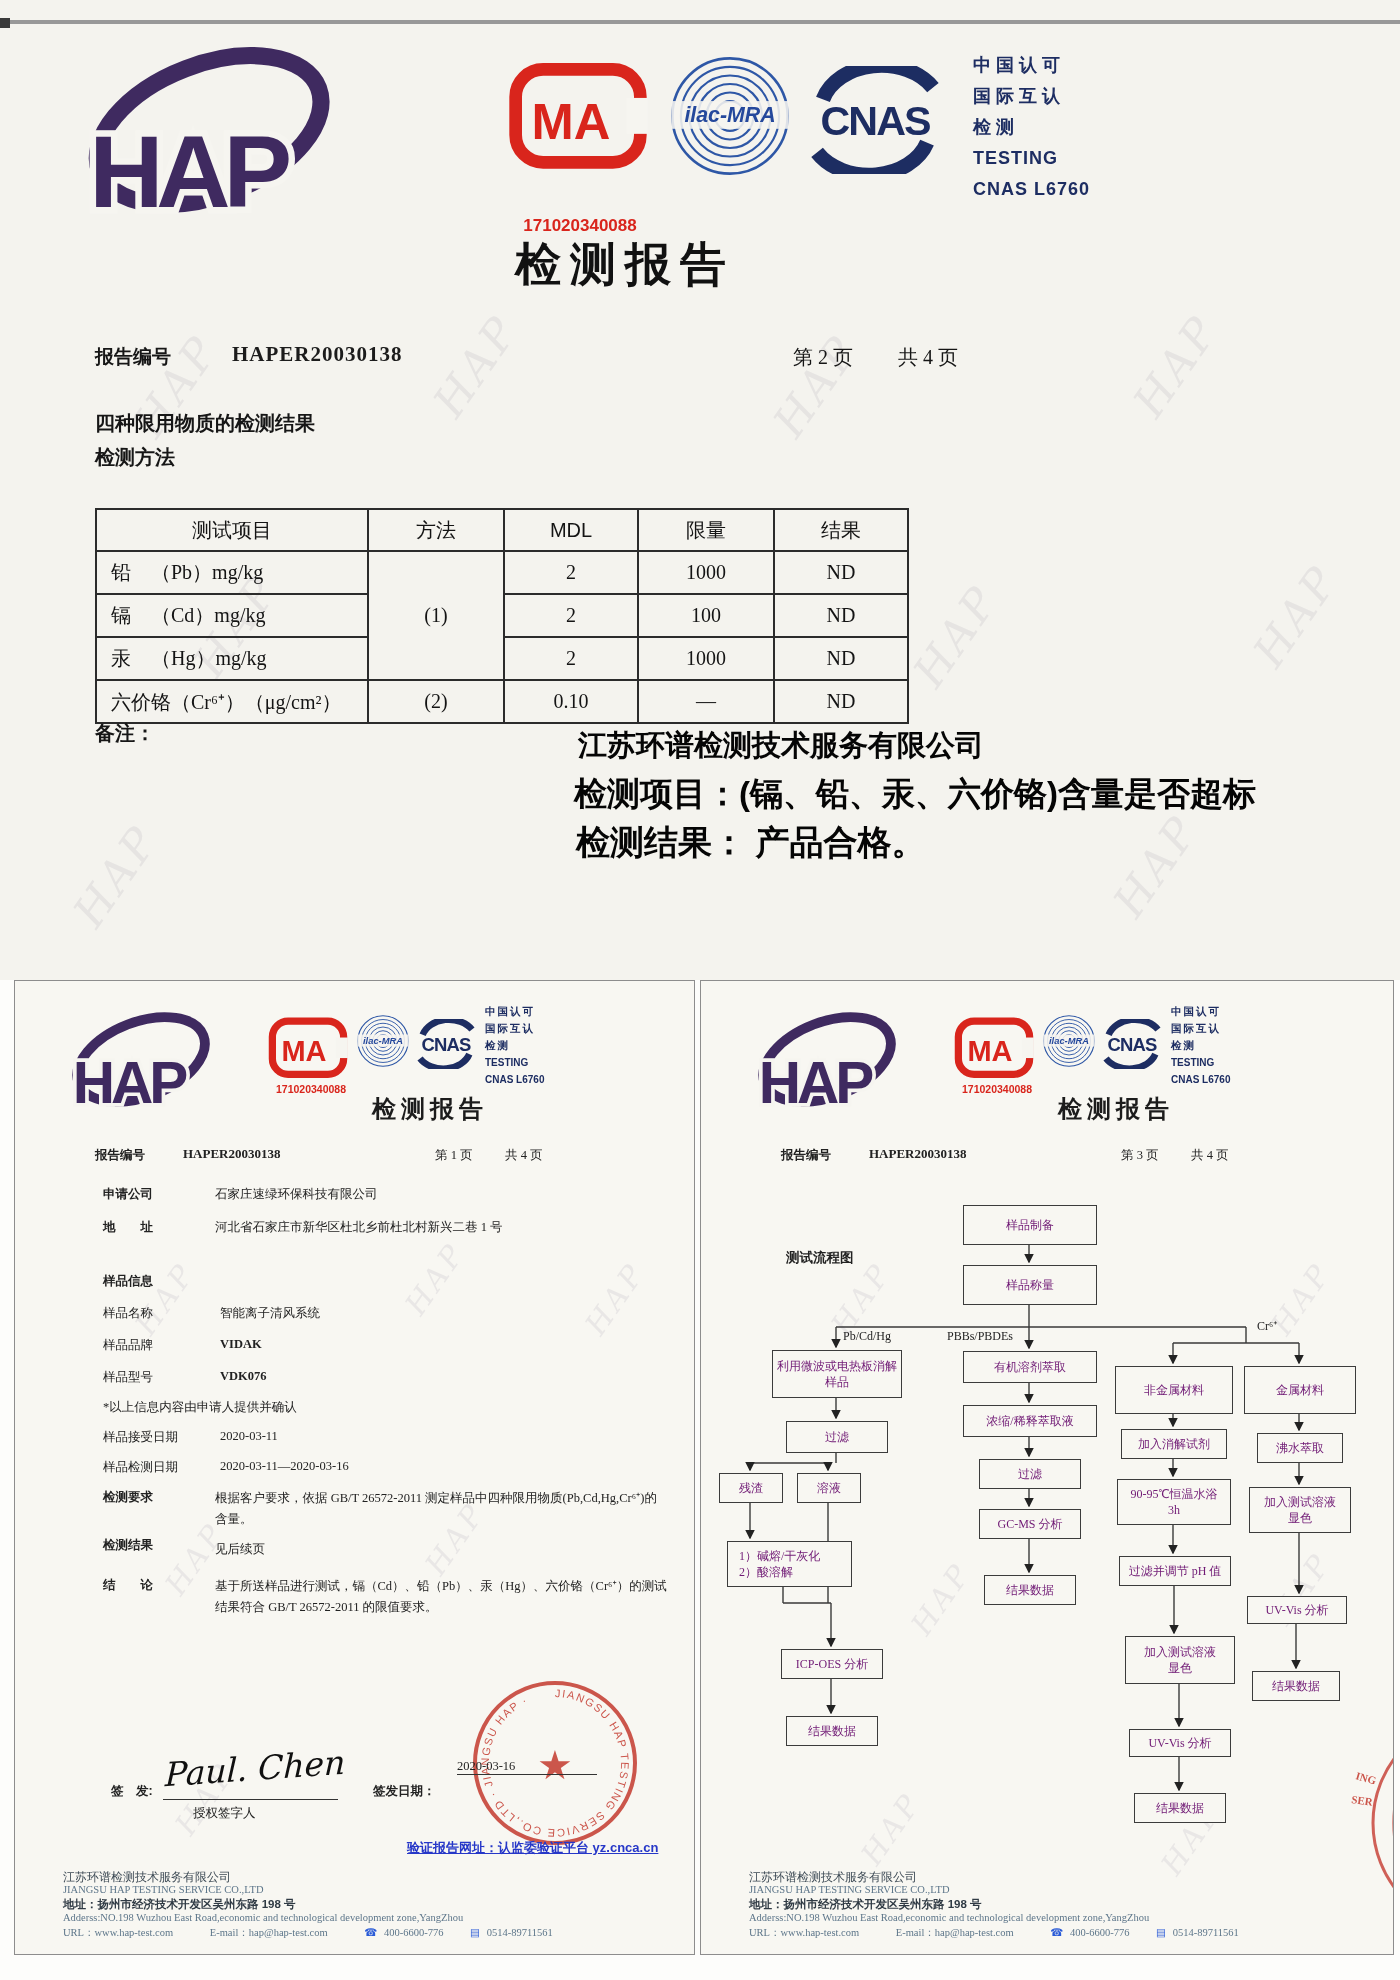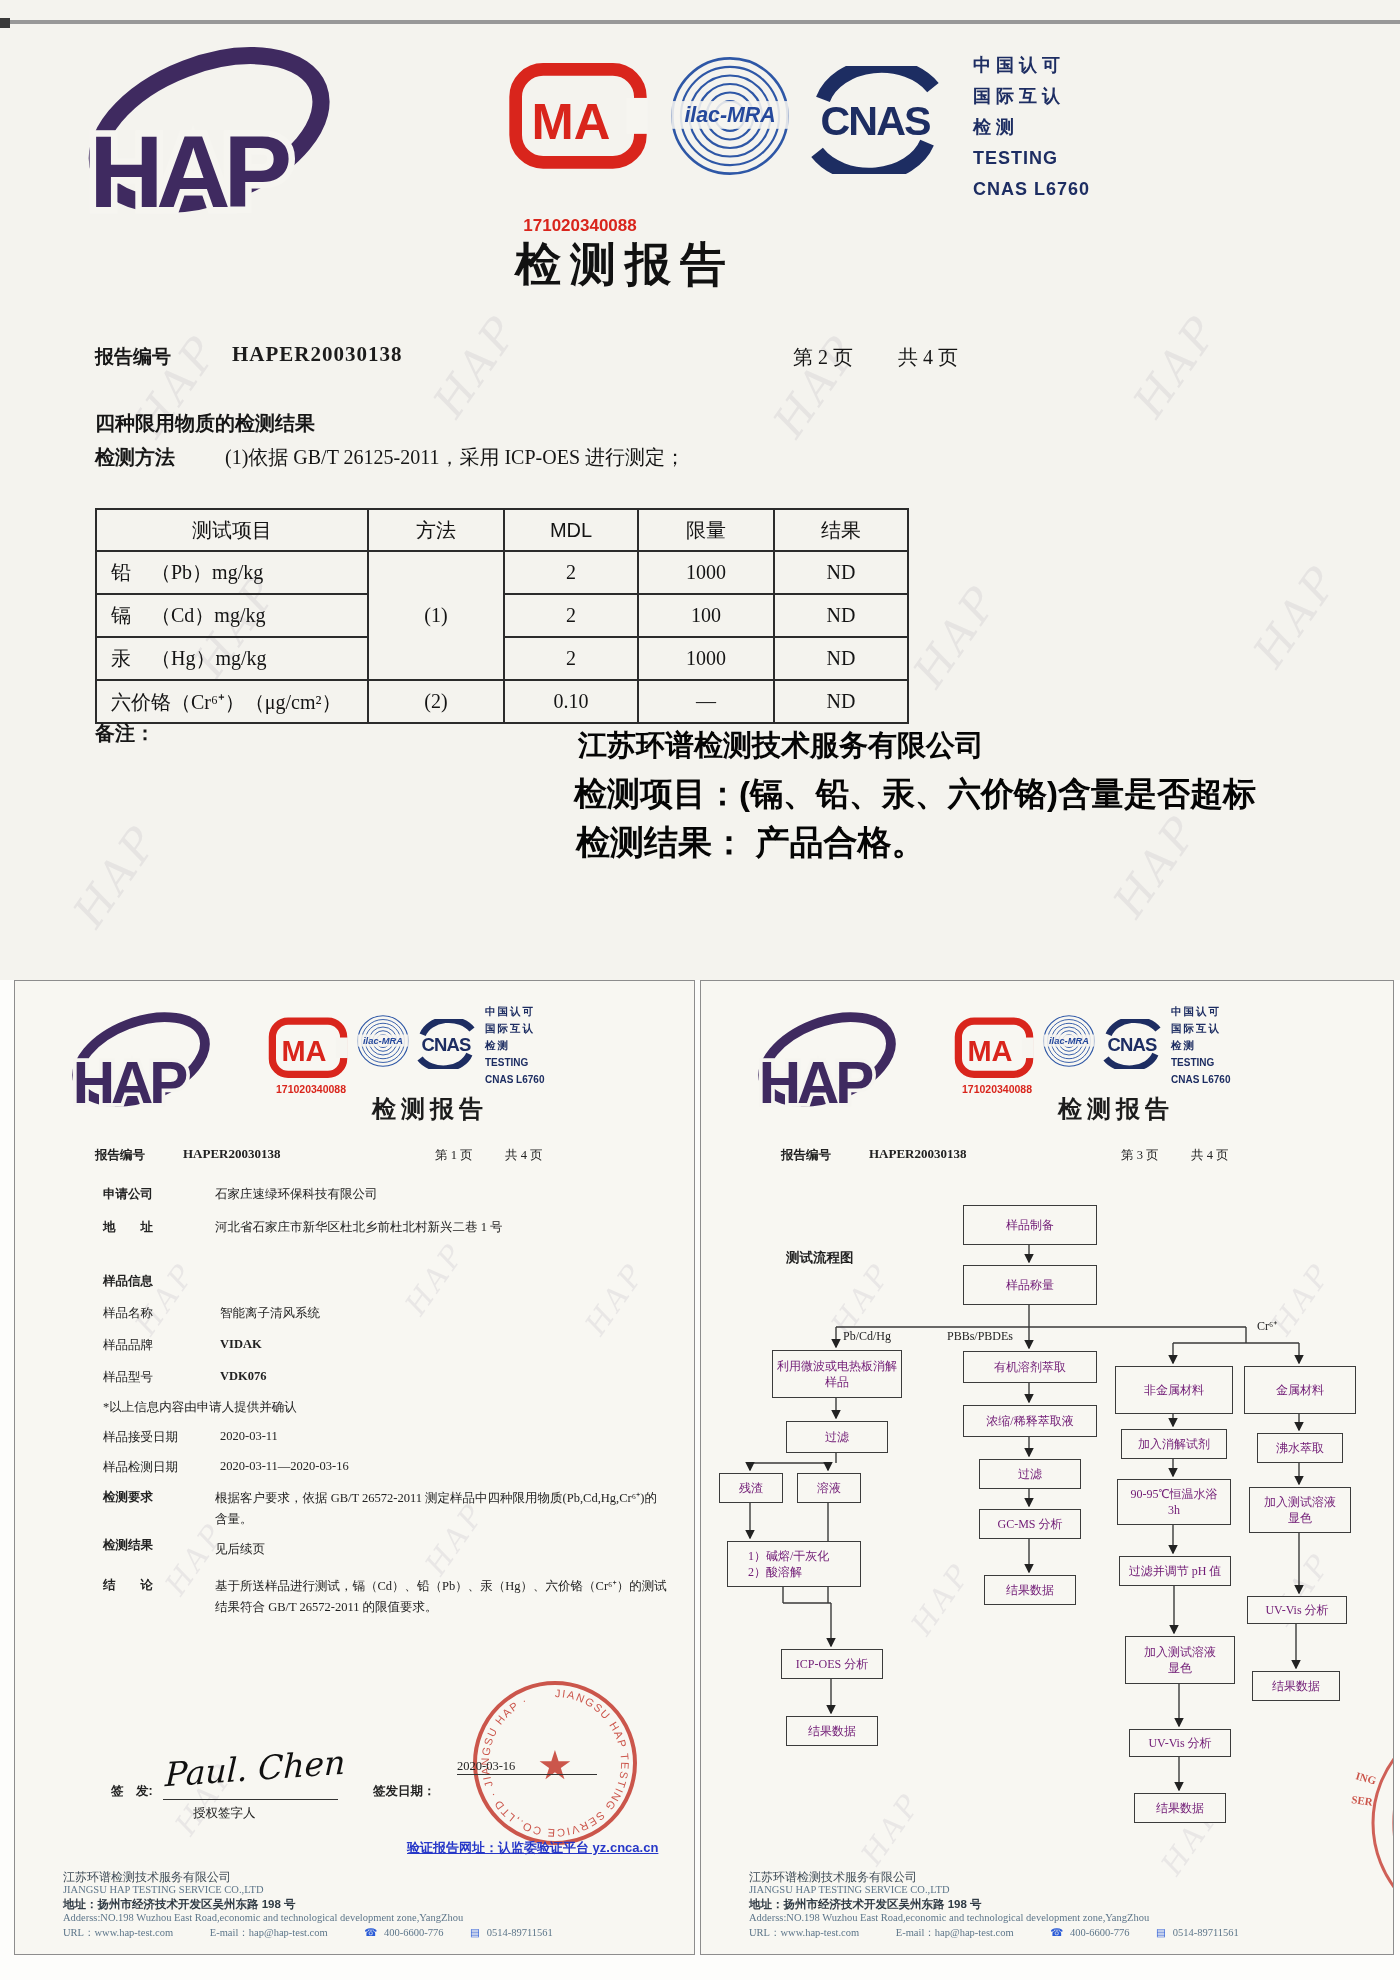--- a/index.html
+++ b/index.html
@@ -120,21 +120,20 @@
     <div class="abs red sans" style="left:500px;top:216px;width:160px;text-align:center;font-weight:bold;font-size:17px">171020340088</div>
     <div class="abs big-title" style="left:425px;top:234px;width:400px;text-align:center">检测报告</div>
 
     <span class="abs lbl" style="left:95px;top:344px;font-size:19px">报告编号</span>
     <span class="abs rep-no" style="left:232px;top:342px">HAPER20030138</span>
     <span class="abs val-serif" style="left:793px;top:344px">第 2 页</span>
     <span class="abs val-serif" style="left:898px;top:344px">共 4 页</span>
 
     <div class="abs lbl" style="left:95px;top:410px">四种限用物质的检测结果</div>
     <div class="abs lbl" style="left:95px;top:444px">检测方法</div>
-    <div class="abs val-serif" style="left:225px;top:444px">(1)依据 GB/T 26125-2011，采用 ICP-OES 进行测定；</div>
 
     <table class="rtable abs" style="left:95px;top:508px">
       <colgroup>
           <col style="width:272px">
           <col style="width:136px">
           <col style="width:134px">
           <col style="width:136px">
           <col style="width:134px">
         </colgroup>
       <thead>
@@ -357,21 +356,21 @@
     <span class="flabel" style="left:246px;top:348px">PBBs/PBDEs</span>
     <span class="flabel" style="left:556px;top:336px">Cr⁶⁺</span>
 
     <div class="fbox" style="left:262px;top:224px;width:132px;height:38px"><span>样品制备</span></div>
     <div class="fbox" style="left:262px;top:284px;width:132px;height:38px"><span>样品称量</span></div>
     <div class="fbox" style="left:71px;top:369px;width:128px;height:46px"><span>利用微波或电热板消解
 样品</span></div>
     <div class="fbox" style="left:85px;top:440px;width:100px;height:30px"><span>过滤</span></div>
     <div class="fbox" style="left:18px;top:492px;width:62px;height:28px"><span>残渣</span></div>
     <div class="fbox" style="left:96px;top:492px;width:62px;height:28px"><span>溶液</span></div>
-    <div class="fbox" style="left:26px;top:560px;width:112px;height:44px;justify-content:flex-start;text-align:left;padding-left:20px"><span>1）碱熔/干灰化
+    <div class="fbox" style="left:26px;top:560px;width:112px;height:44px;justify-content:flex-start;text-align:left;padding-left:11px"><span>1）碱熔/干灰化
 2）酸溶解</span></div>
     <div class="fbox" style="left:80px;top:668px;width:100px;height:28px"><span>ICP-OES 分析</span></div>
     <div class="fbox" style="left:85px;top:735px;width:90px;height:28px"><span>结果数据</span></div>
     <div class="fbox" style="left:262px;top:370px;width:132px;height:30px"><span>有机溶剂萃取</span></div>
     <div class="fbox" style="left:262px;top:424px;width:132px;height:30px"><span>浓缩/稀释萃取液</span></div>
     <div class="fbox" style="left:278px;top:478px;width:100px;height:28px"><span>过滤</span></div>
     <div class="fbox" style="left:278px;top:528px;width:100px;height:28px"><span>GC-MS 分析</span></div>
     <div class="fbox" style="left:283px;top:594px;width:90px;height:28px"><span>结果数据</span></div>
     <div class="fbox" style="left:414px;top:385px;width:116px;height:46px"><span>非金属材料</span></div>
     <div class="fbox" style="left:543px;top:385px;width:110px;height:46px"><span>金属材料</span></div>

